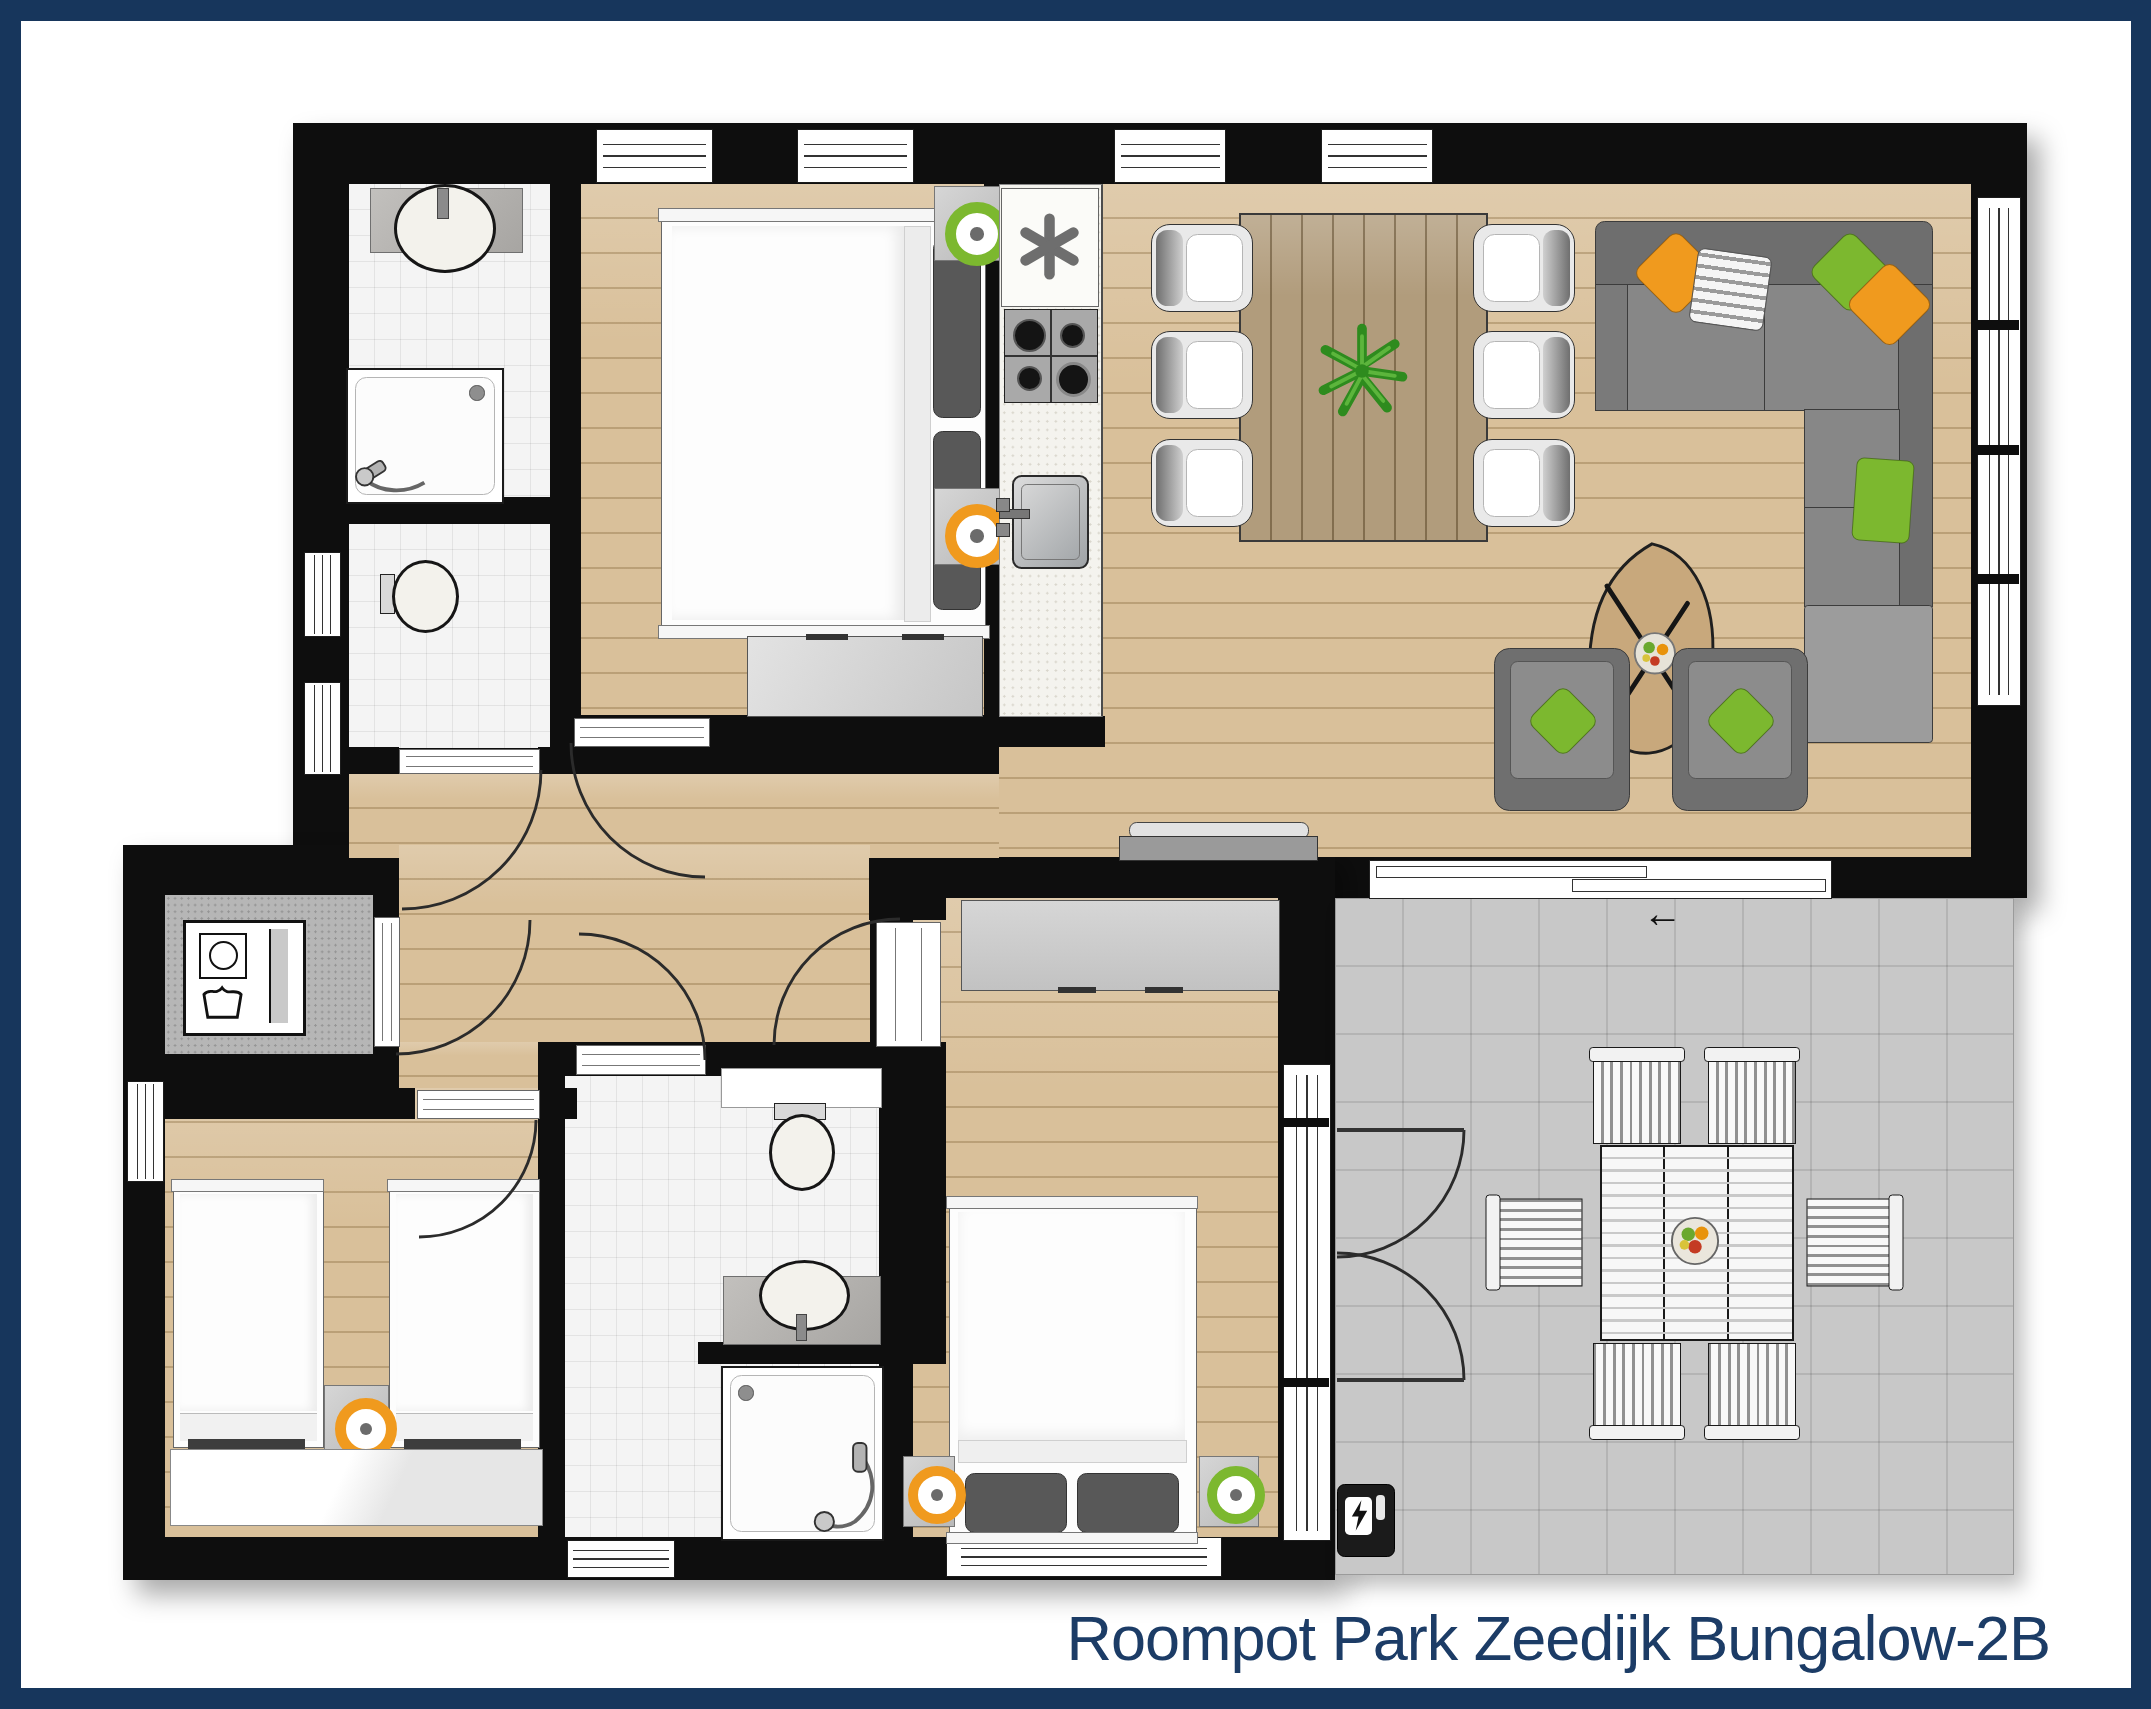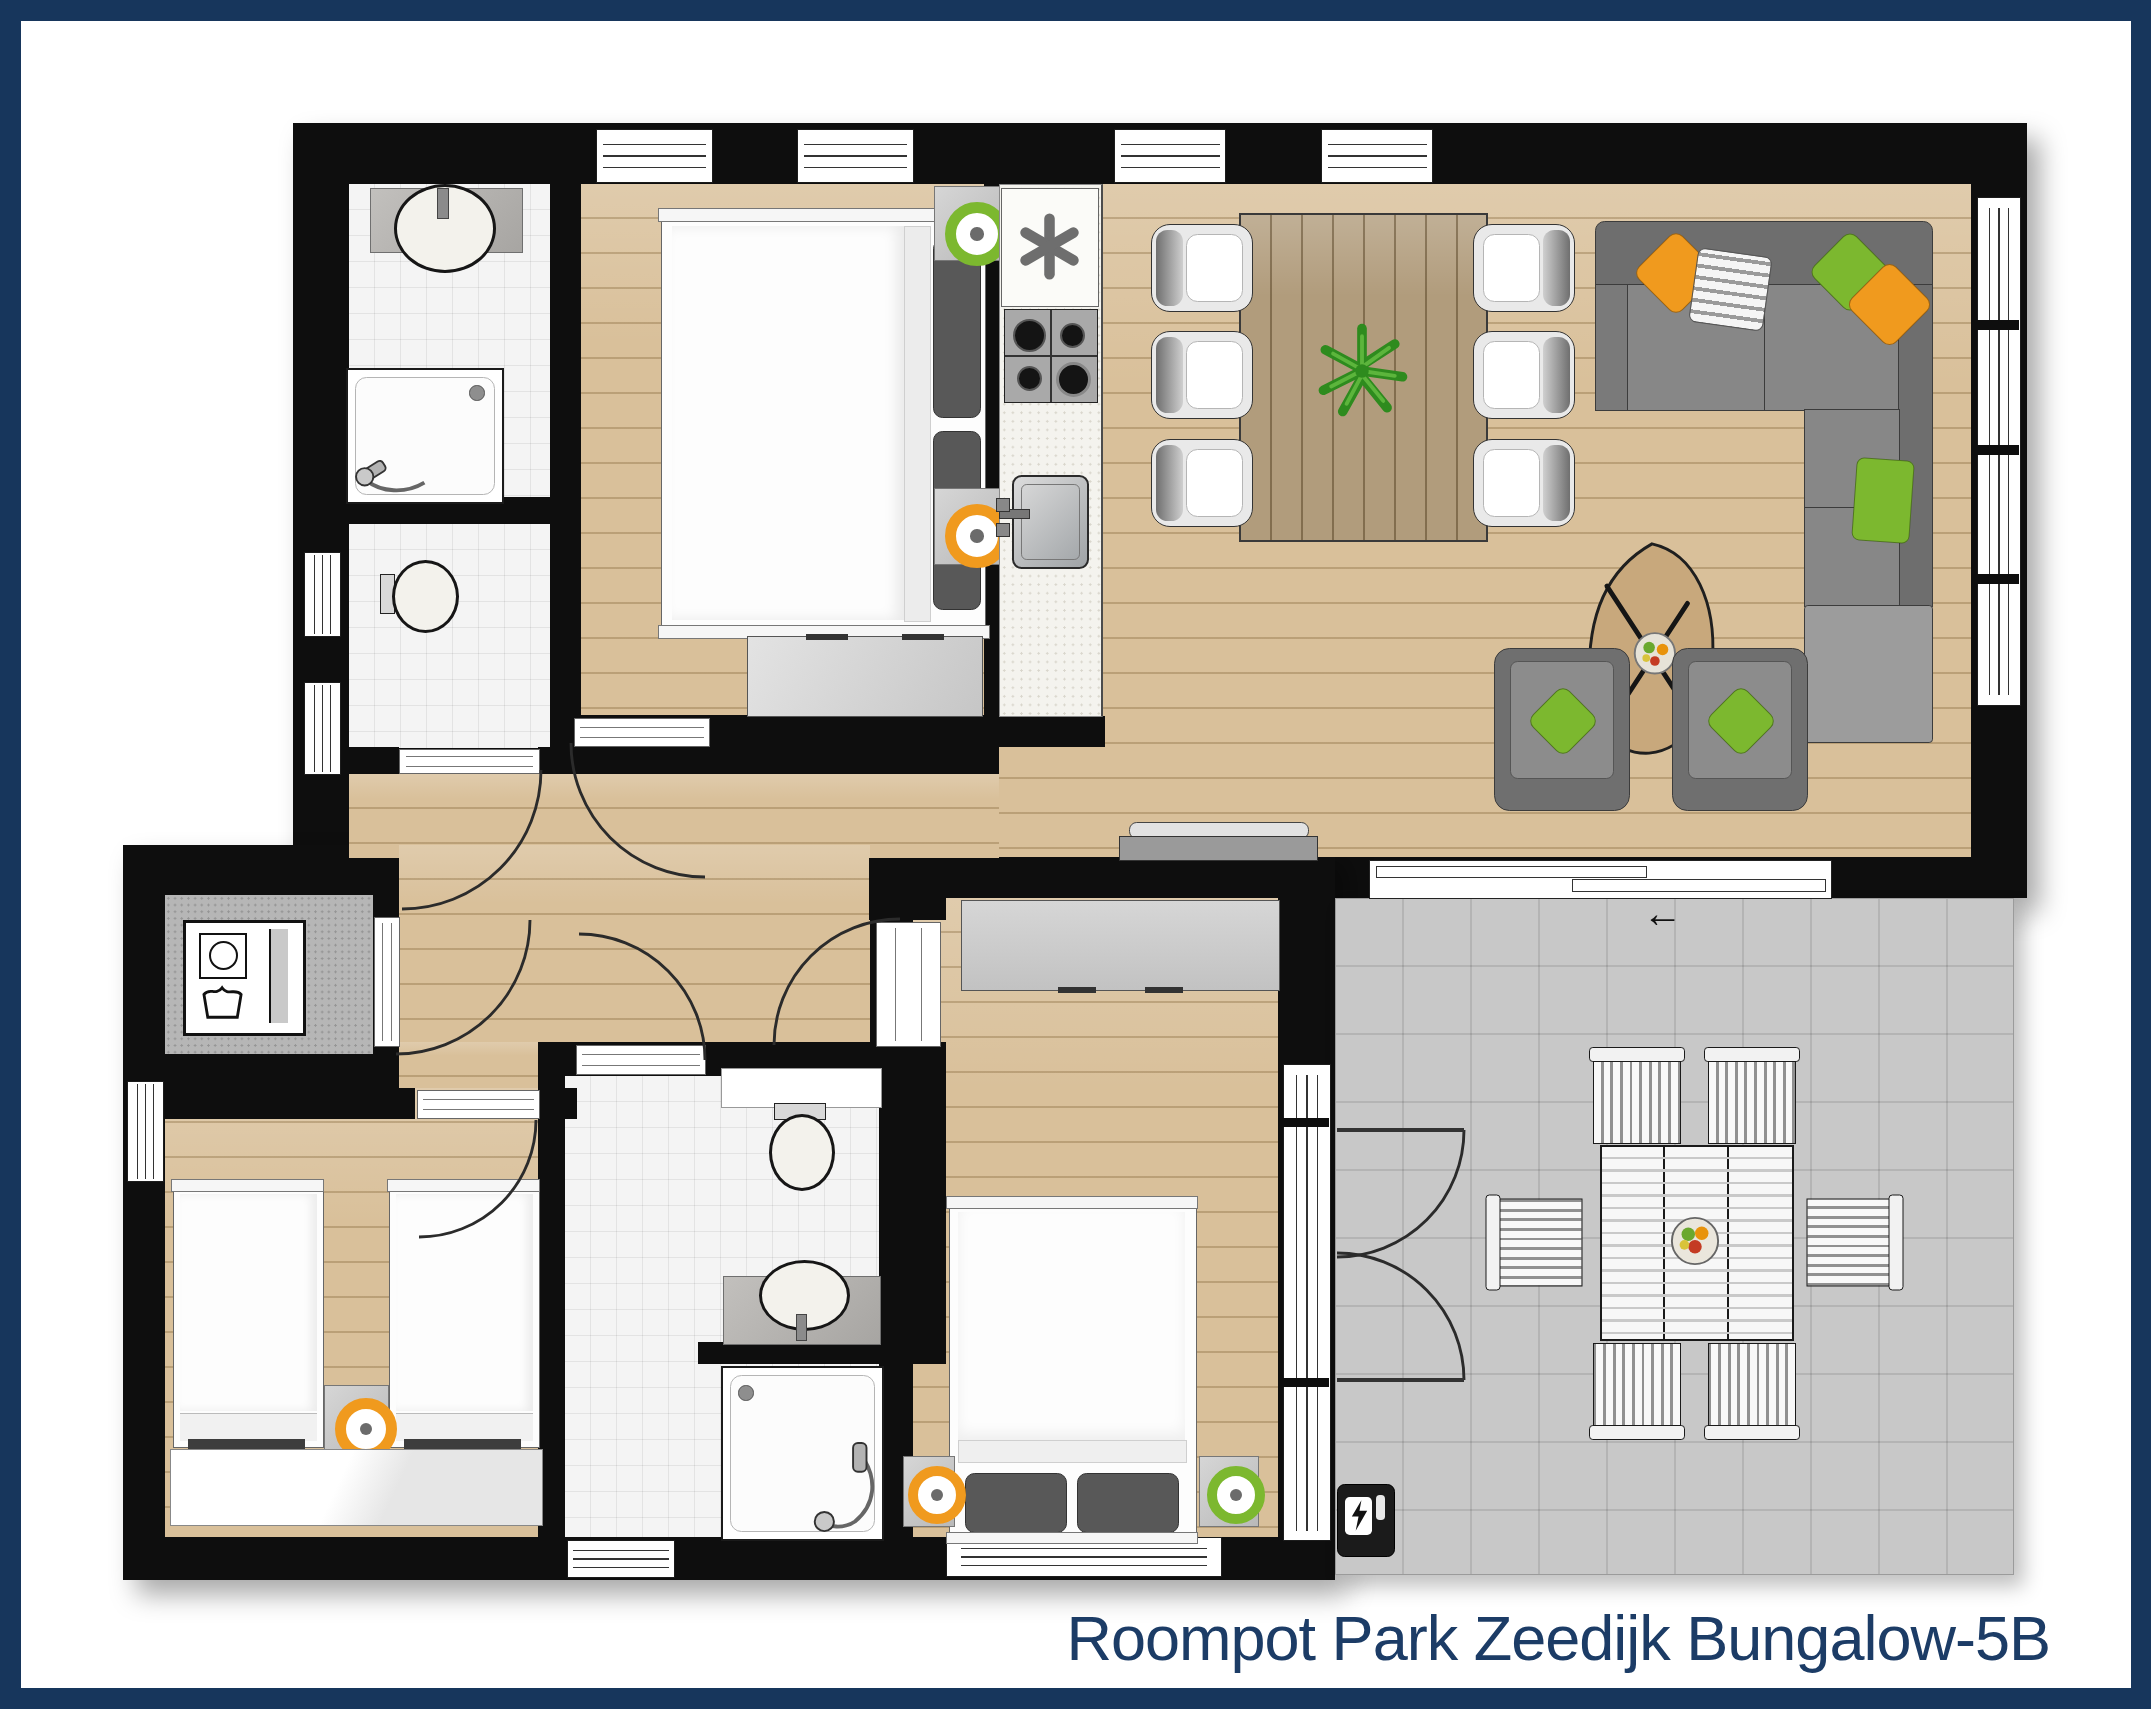--- a/index.html
+++ b/index.html
@@ -370,15 +370,15 @@
   </svg>
   <svg style="left:1337px;top:1130px;" width="127" height="127" viewBox="0 0 132 132">
     <path d="M132,0 A132 132 0 0 1 0,132" fill="none" stroke="#2b2b2b" stroke-width="3"></path>
     <line x1="0" y1="0" x2="132" y2="0" stroke="#333" stroke-width="4"></line>
   </svg>
   <svg style="left:1337px;top:1253px;" width="127" height="127" viewBox="0 0 132 132">
     <path d="M132,132 A132 132 0 0 0 0,0" fill="none" stroke="#2b2b2b" stroke-width="3"></path>
     <line x1="0" y1="132" x2="132" y2="132" stroke="#333" stroke-width="4"></line>
   </svg>
 
-  <div id="title">Roompot Park Zeedijk Bungalow-5B</div>
+  <div id="title">Roompot Park Zeedijk Bungalow-2B</div>
 </div>
 
 
 </body></html>

